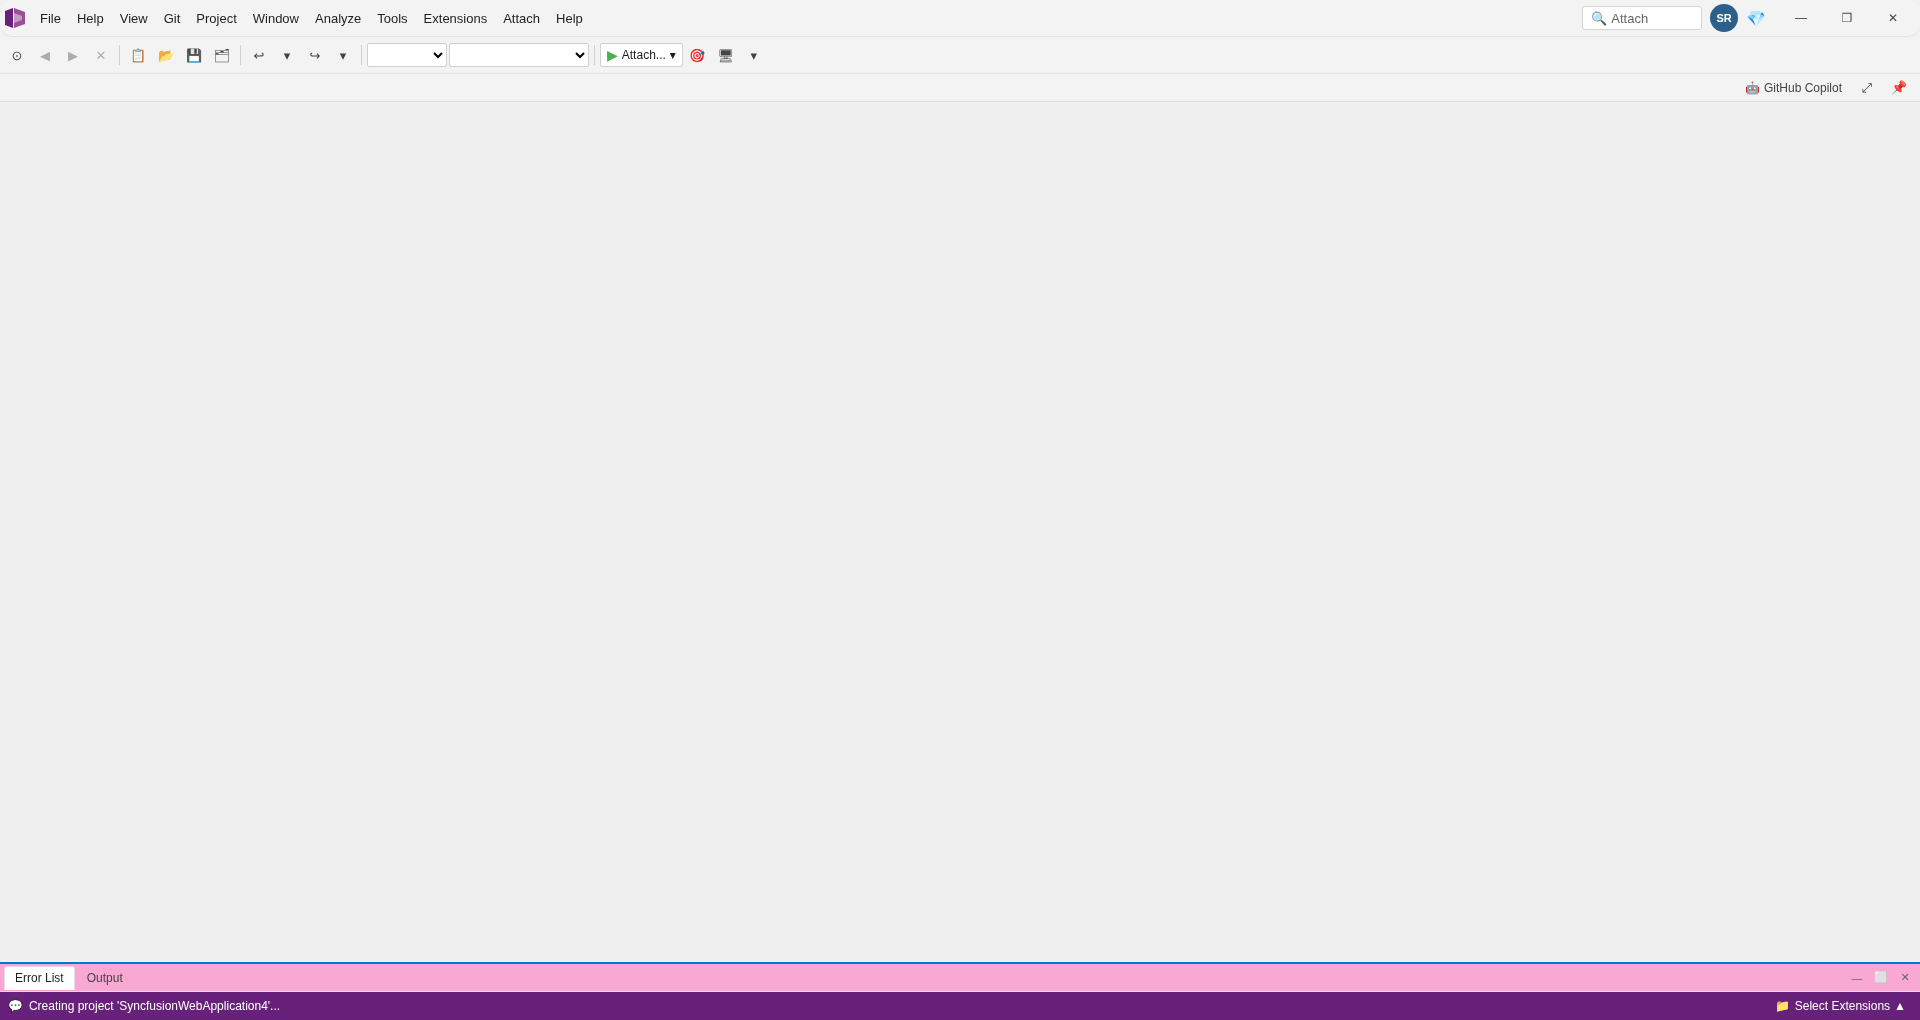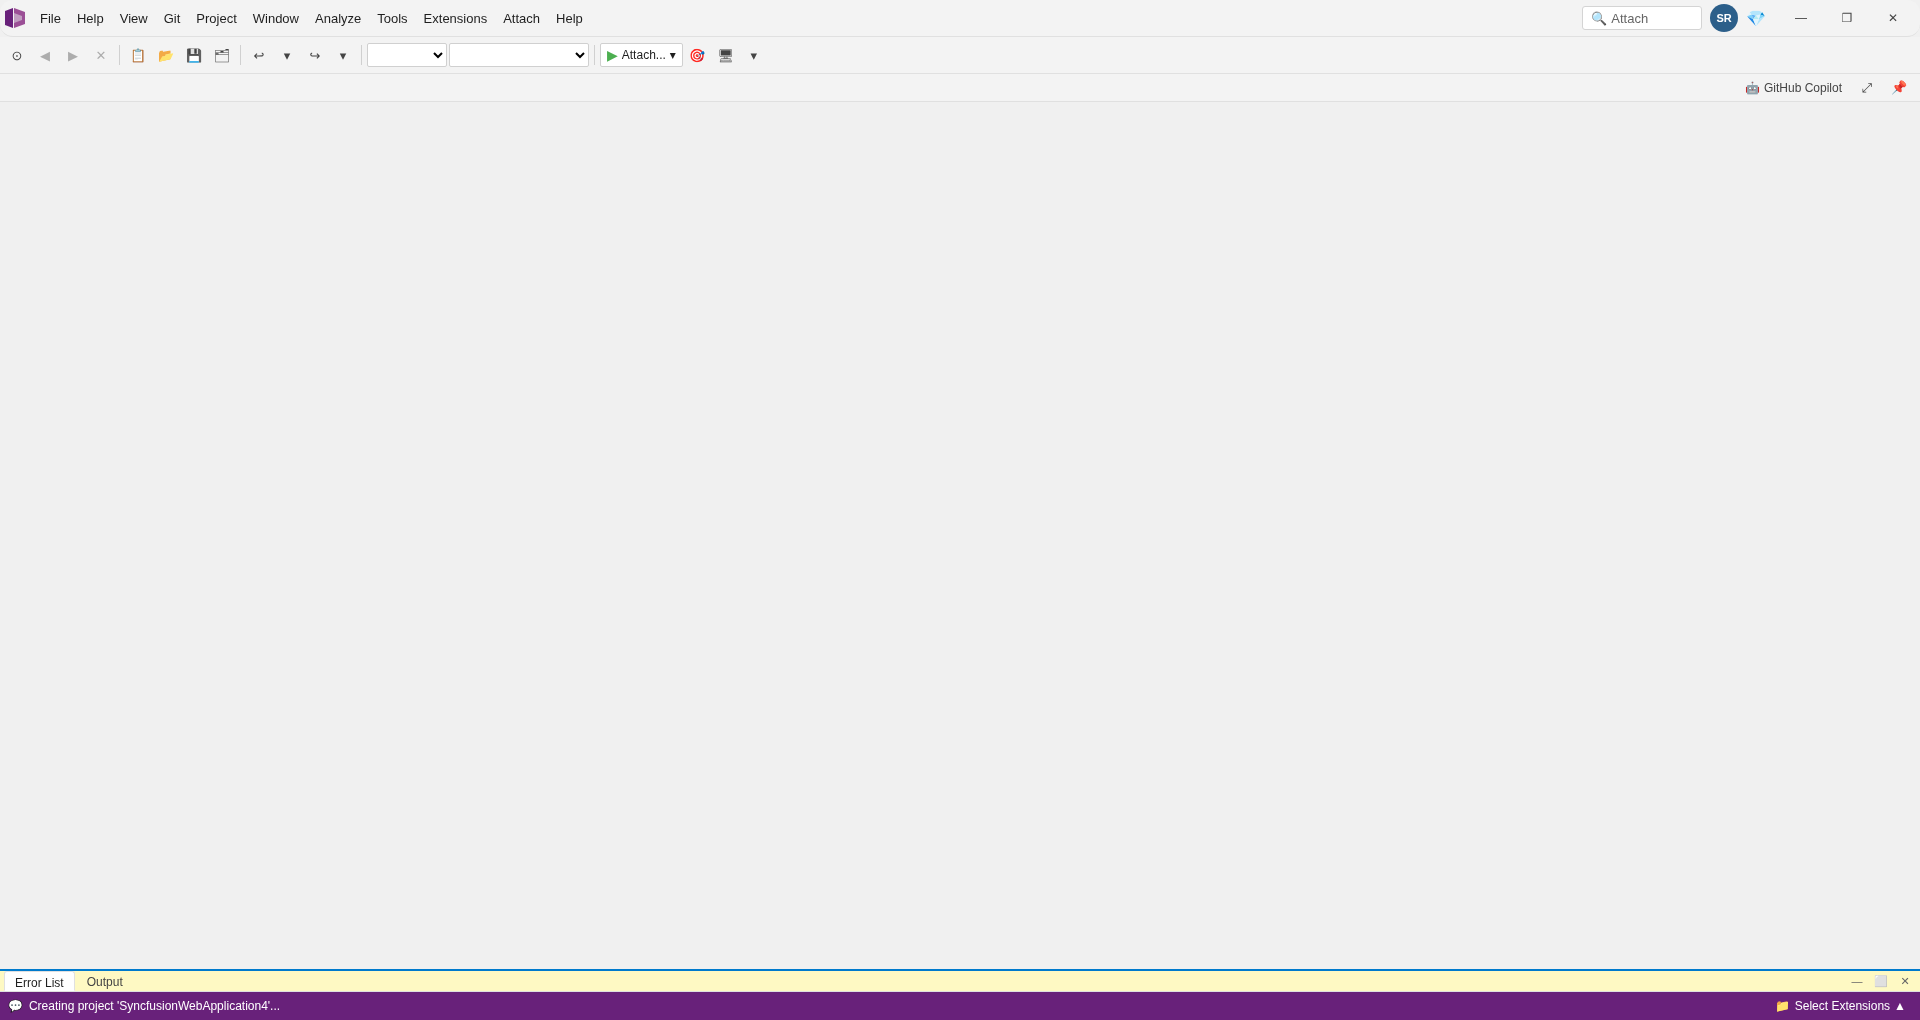--- a/index.html
+++ b/index.html
@@ -191,22 +191,23 @@
     }
 
     
     .bottom-panel {
       background: #f3f3f3;
       border-top: 2px solid #007acc;
       flex-shrink: 0;
     }
     .panel-tabs {
       display: flex;
-      height: 21px;
-      background: #fef9c3;
+      align-items: center;
+      height: 28px;
+      background: #f9a8d4;
       border-bottom: 1px solid #e0e0e0;
       padding: 0 4px;
       gap: 2px;
     }
     .panel-tab {
       padding: 4px 10px;
       font-size: 12px;
       cursor: pointer;
       border-radius: 3px 3px 0 0;
       color: #444;

